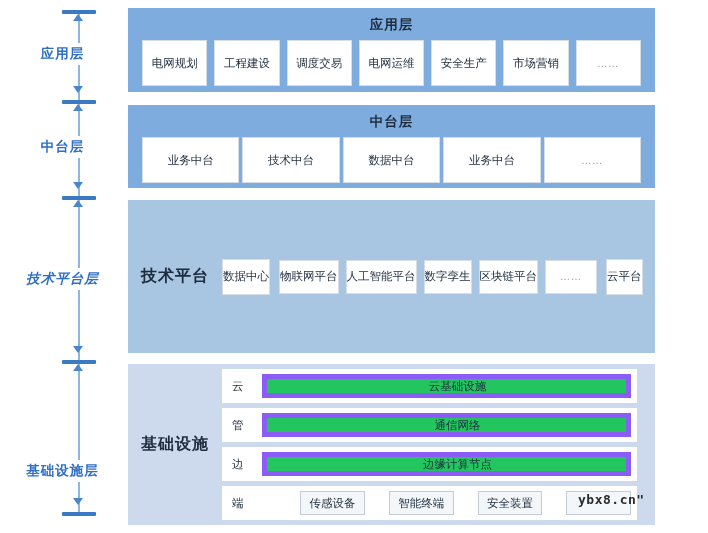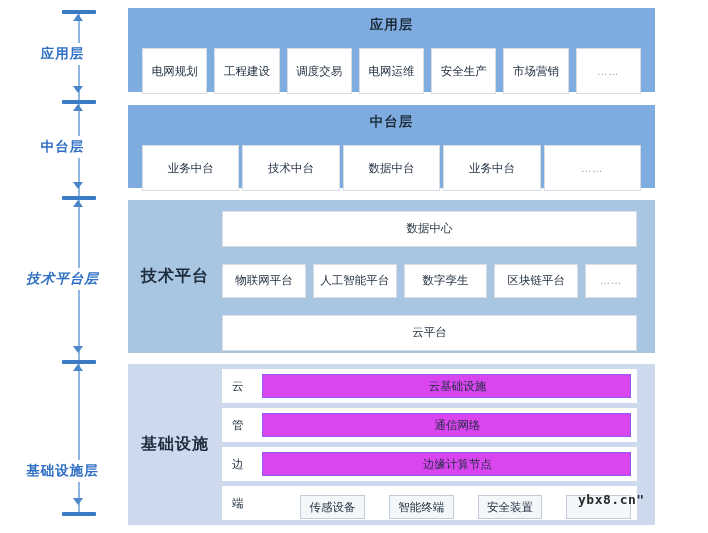--- a/index.html
+++ b/index.html
@@ -34,58 +34,57 @@
   .band-a{background:#7facde;}
   .band-b{background:#a8c5e2;}
   .band-c{background:#cdd9ed;}
 
   .row{display:flex;align-items:center;}
   .cell{
     background:#ffffff;border:1px solid #d7dde4;
     display:flex;align-items:center;justify-content:center;
     color:#1d2c3d;font-size:11.5px;box-sizing:border-box;
     white-space:nowrap;
-    margin-top:8px;
   }
   .cell.dots{color:#9aa3ad;font-size:10px;letter-spacing:1px;}
 
   
   #app-band{top:8px;height:84px;}
   #app-row{padding:0 14px;gap:7px;}
   #app-row .cell{height:46px;flex:1 1 0;}
 
   
   #mid-band{top:105px;height:83px;}
   #mid-row{padding:0 14px;gap:3px;}
   #mid-row .cell{height:46px;flex:1 1 0;}
 
   
   #tech-band{top:200px;height:153px;}
   .tech-wrap{display:flex;height:100%;align-items:center;}
   .side-label{
     width:94px;flex:0 0 94px;text-align:center;
     color:#1d2c3d;font-weight:bold;font-size:16px;letter-spacing:1px;
   }
-  .tech-stack{flex:1 1 auto;padding-right:18px;display:flex;flex-direction:column;gap:9px;}
+  .tech-stack{flex:1 1 auto;padding-right:18px;display:flex;flex-direction:row;gap:9px;}
   .tech-full{height:36px;}
   #tech-mid-row{gap:7px;}
   #tech-mid-row .cell{height:34px;flex:1 1 0;}
   #tech-mid-row .cell.dots{flex:0 0 52px;}
 
   
   #infra-band{top:364px;height:161px;}
   .infra-wrap{display:flex;height:100%;align-items:center;}
   .infra-stack{flex:1 1 auto;padding-right:18px;display:flex;flex-direction:column;gap:5px;}
   .infra-row{background:#ffffff;display:flex;align-items:center;height:34px;padding:0 6px;box-sizing:border-box;}
   .infra-key{
     width:30px;flex:0 0 30px;text-align:left;padding-left:4px;
     color:#1d2c3d;font-size:11.5px;
   }
   .infra-bar{
-    flex:1 1 auto;height:24px;background:#d946ef;border:1px solid #8b5cf6;
+    flex:1 1 auto;height:24px;background:#22c55e;border:5px solid #8b5cf6;
     display:flex;align-items:center;justify-content:center;
     color:#1d2c3d;font-size:11.5px;box-sizing:border-box;padding-left:22px;
   }
   .infra-items{flex:1 1 auto;display:flex;gap:24px;align-items:center;padding-left:38px;}
   .infra-items .cell{height:24px;flex:1 1 0;background:#f4f7fa;border:1px solid #c3ccd6;}
 
   
   #watermark{
     position:absolute;left:578px;top:492px;
     color:#2b2b2b;font-size:13px;font-weight:bold;

